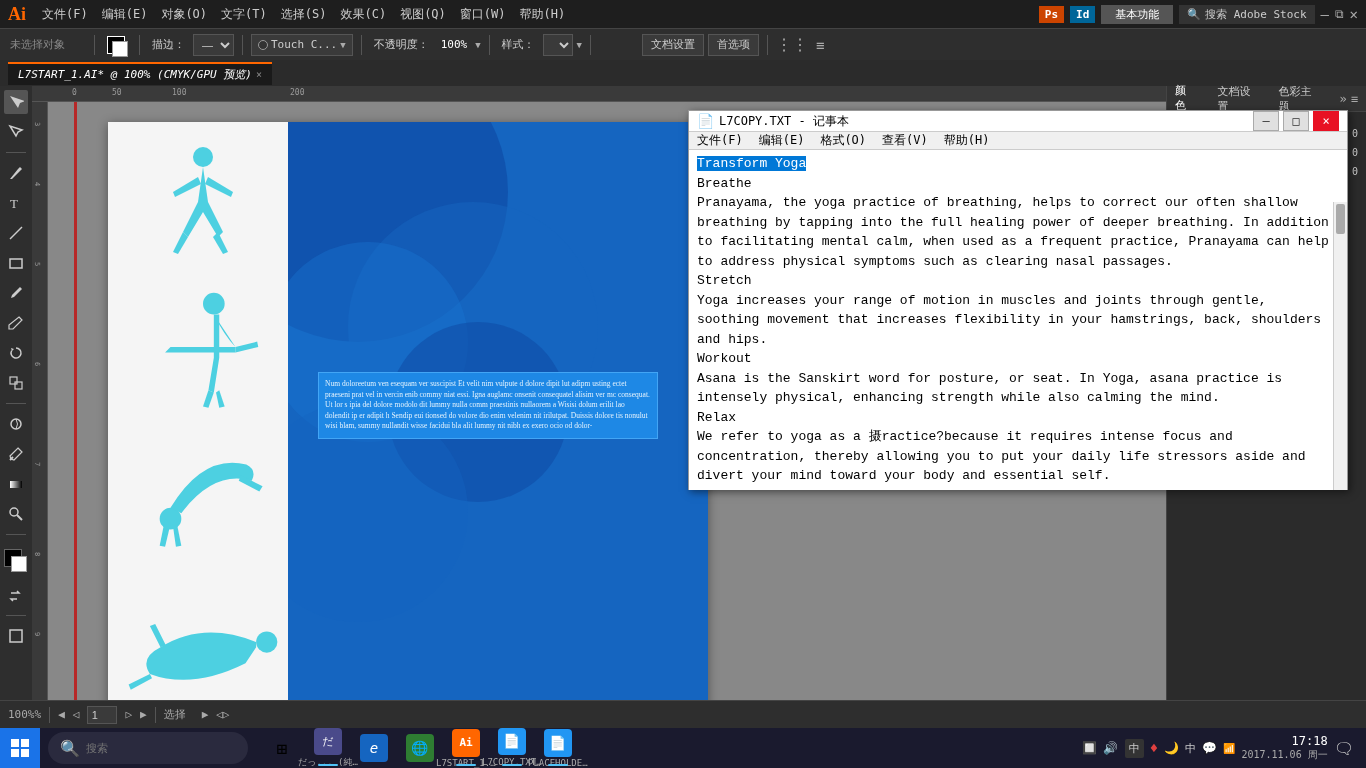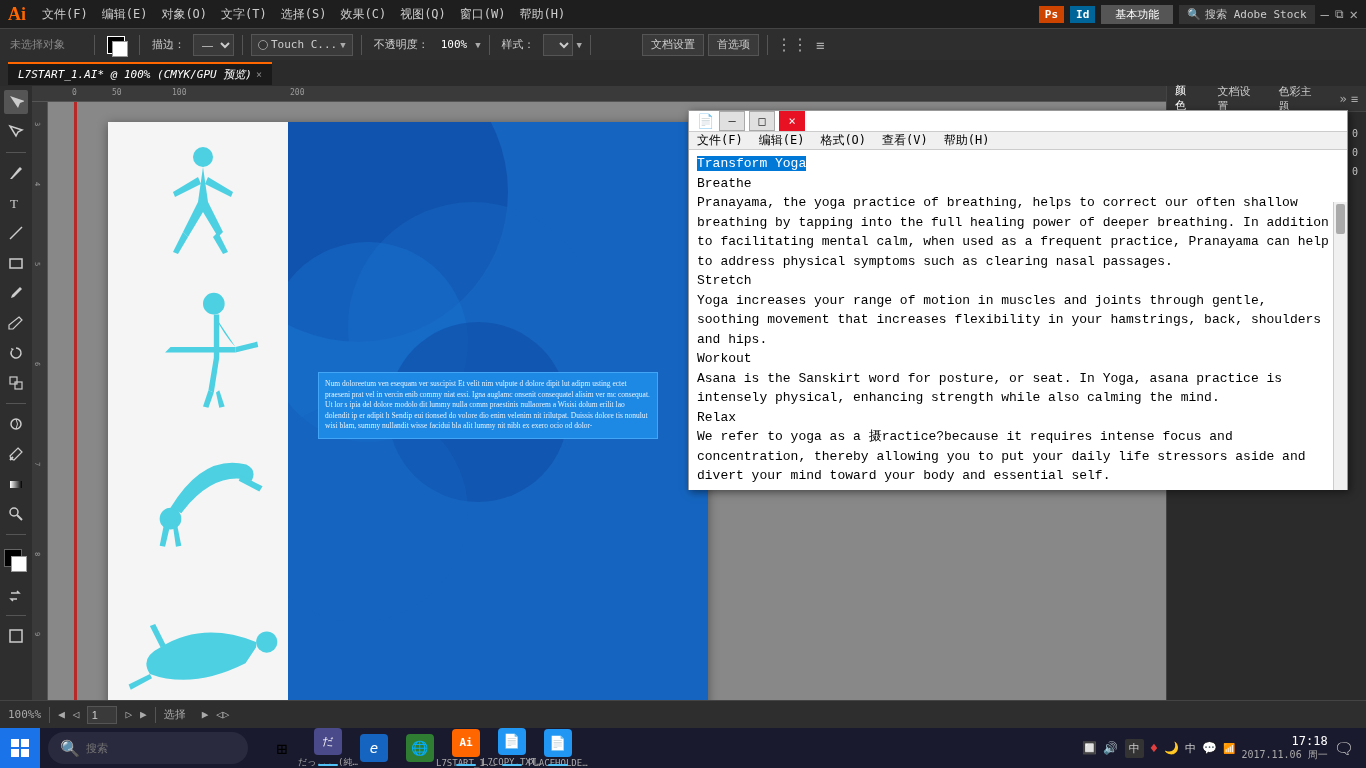--- a/index.html
+++ b/index.html
@@ -460,20 +460,21 @@
           <span style="color:#ccc;font-size:10px;width:24px;text-align:right;">0</span>
         </div>
       </div>
     </div>
   </div>
 </div>
 
 <div class="notepad-window">
   <div class="notepad-titlebar">
     <span class="notepad-icon" style="font-size:14px;">📄</span>
+    <span class="notepad-title-text">L7COPY.TXT - 记事本</span>
     <div class="notepad-controls">
       <div class="notepad-btn">—</div>
       <div class="notepad-btn">□</div>
       <div class="notepad-btn" style="background:#e81123;color:#fff;border-color:#e81123;">×</div>
     </div>
   </div>
   <div class="notepad-menubar">
     <span class="notepad-menu">文件(F)</span>
     <span class="notepad-menu">编辑(E)</span>
     <span class="notepad-menu">格式(O)</span>

